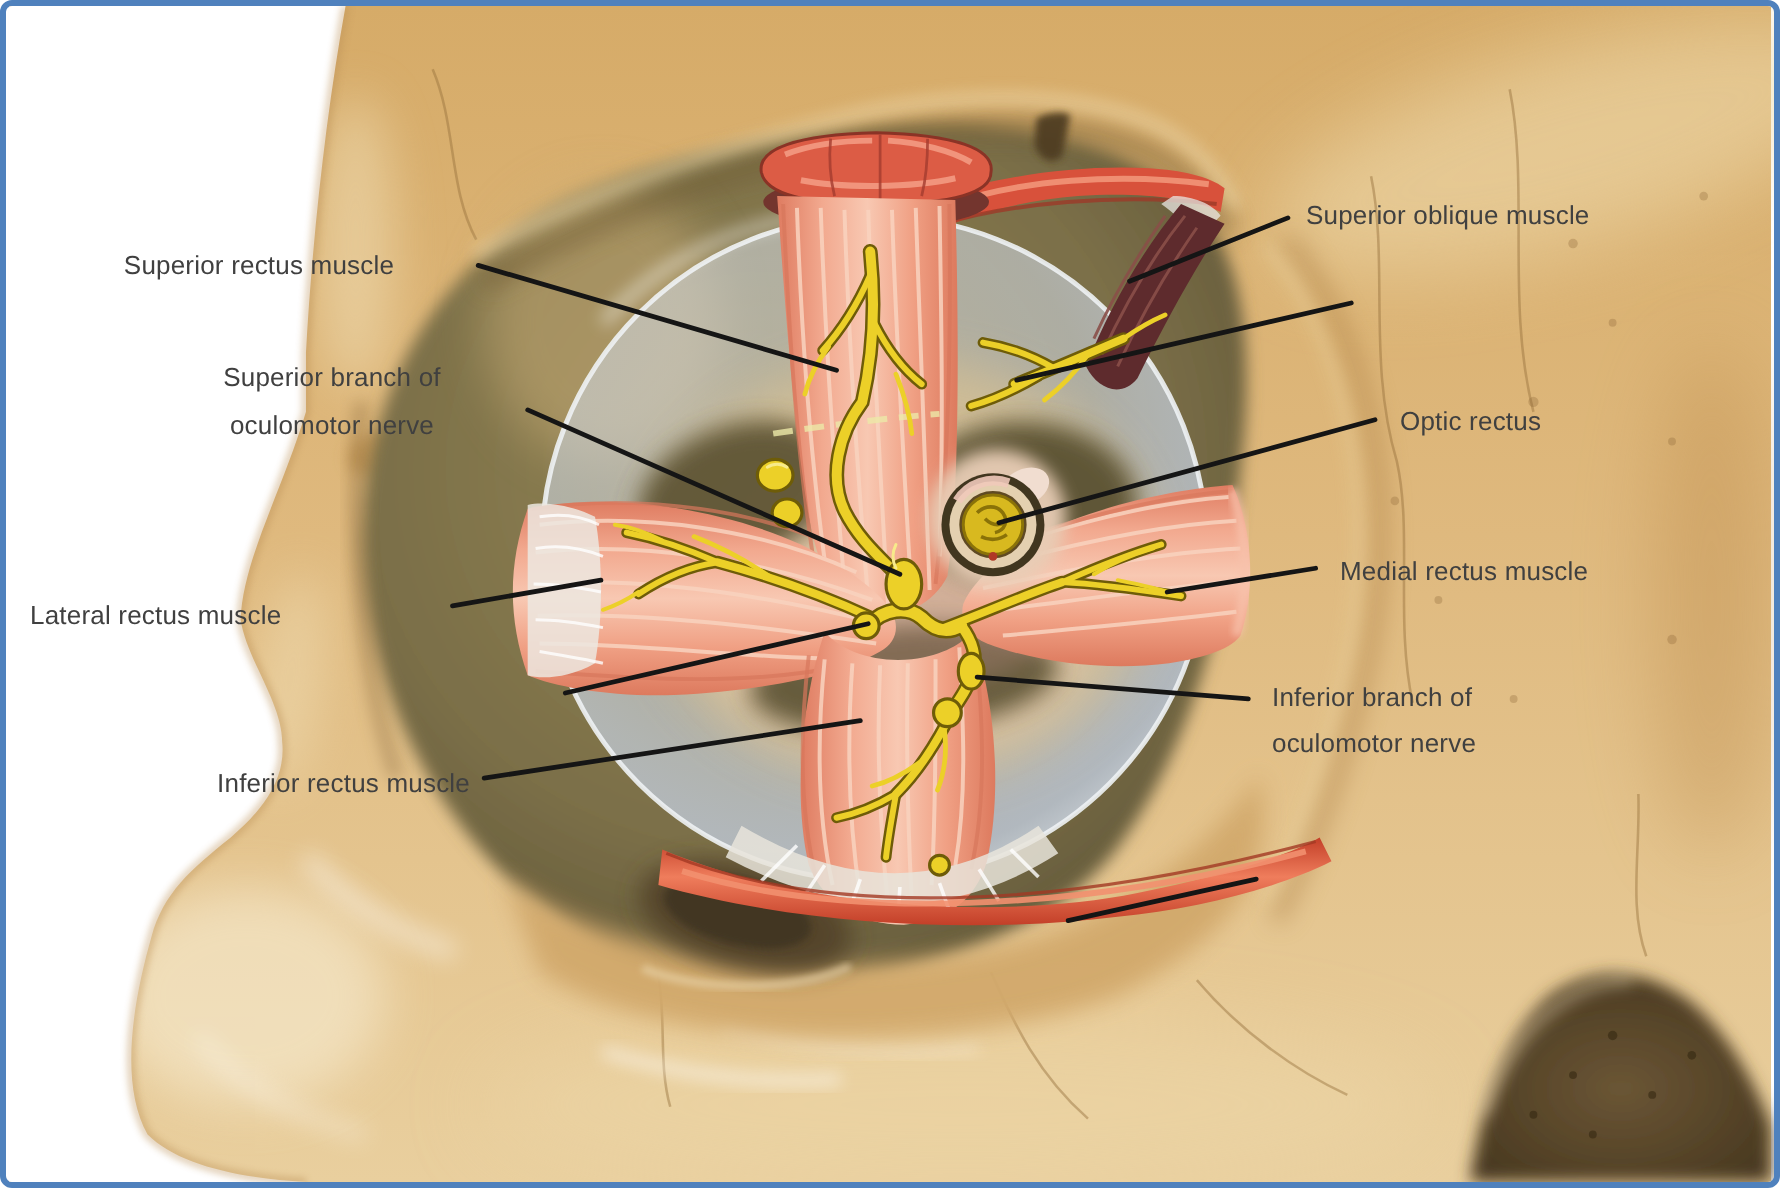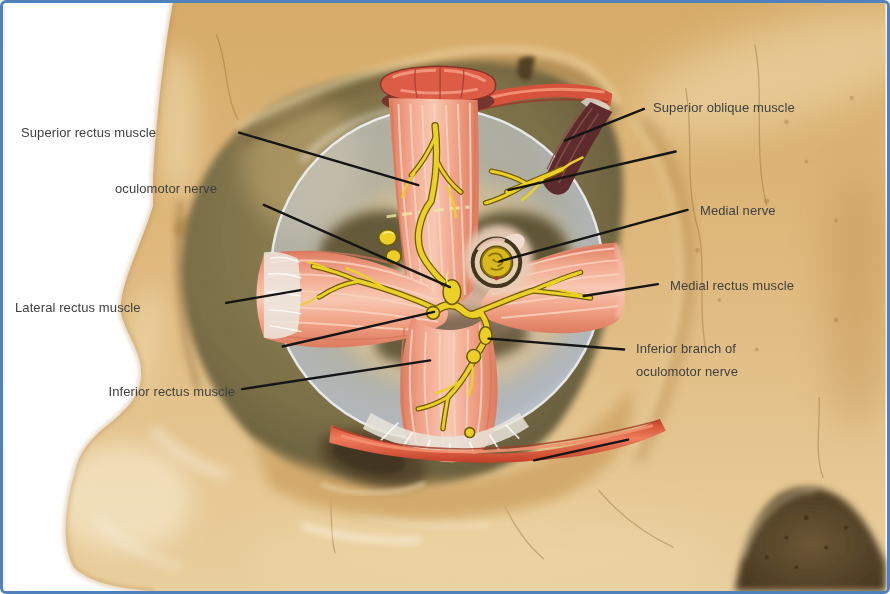--- a/index.html
+++ b/index.html
@@ -397,44 +397,45 @@
     <line x1="240" y1="390" x2="430" y2="361"></line>
     <line x1="646" y1="107" x2="566" y2="139"></line>
     <line x1="678" y1="150" x2="509" y2="189"></line>
     <line x1="690" y1="209" x2="500" y2="261"></line>
     <line x1="660" y1="284" x2="585" y2="296"></line>
     <line x1="626" y1="350" x2="489" y2="339"></line>
     <line x1="630" y1="441" x2="535" y2="462"></line>
   </g>
 </svg>
 
-<div class="lbl" style="left:18px;top:118px;width:217px;text-align:left;">
+<div class="lbl" style="left:18px;top:118px;width:217px;text-align:center;">
   <span>Superior rectus muscle</span>
 </div>
 
 <div class="lbl two" style="left:52px;top:174px;width:222px;text-align:center;line-height:24px;">
+  <span>Superior branch of</span>
   <span>oculomotor nerve</span>
 </div>
 
 <div class="lbl" style="left:12px;top:293px;width:204px;text-align:left;">
   <span>Lateral rectus muscle</span>
 </div>
 
 
 <div class="lbl" style="left:26px;top:377px;width:206px;text-align:right;">
   <span>Inferior rectus muscle</span>
 </div>
 
 <div class="lbl" style="left:650px;top:93px;">
   <span>Superior oblique muscle</span>
 </div>
 
 
 <div class="lbl" style="left:697px;top:196px;">
-  <span>Medial nerve</span>
+  <span>Optic rectus</span>
 </div>
 
 <div class="lbl" style="left:667px;top:271px;">
   <span>Medial rectus muscle</span>
 </div>
 
 <div class="lbl two" style="left:633px;top:334px;line-height:23px;text-align:left;">
   <span>Inferior branch of</span>
   <span>oculomotor nerve</span>
 </div>

